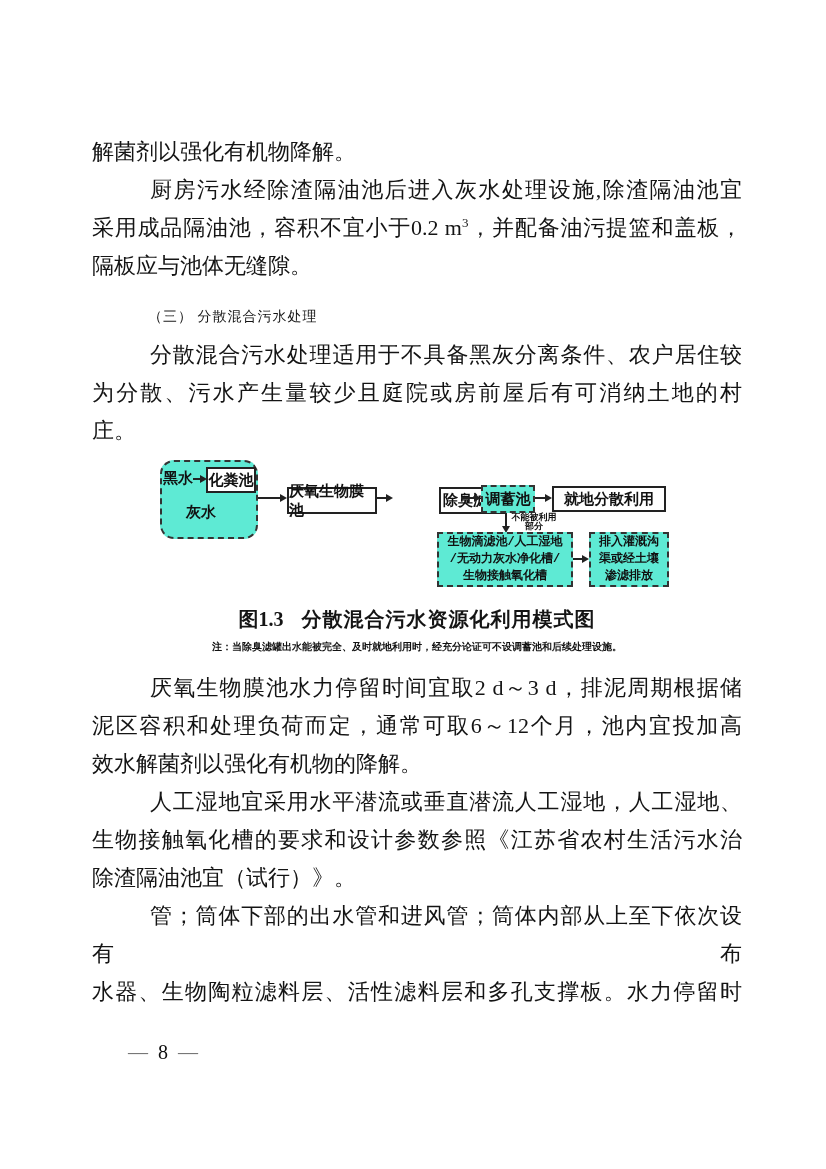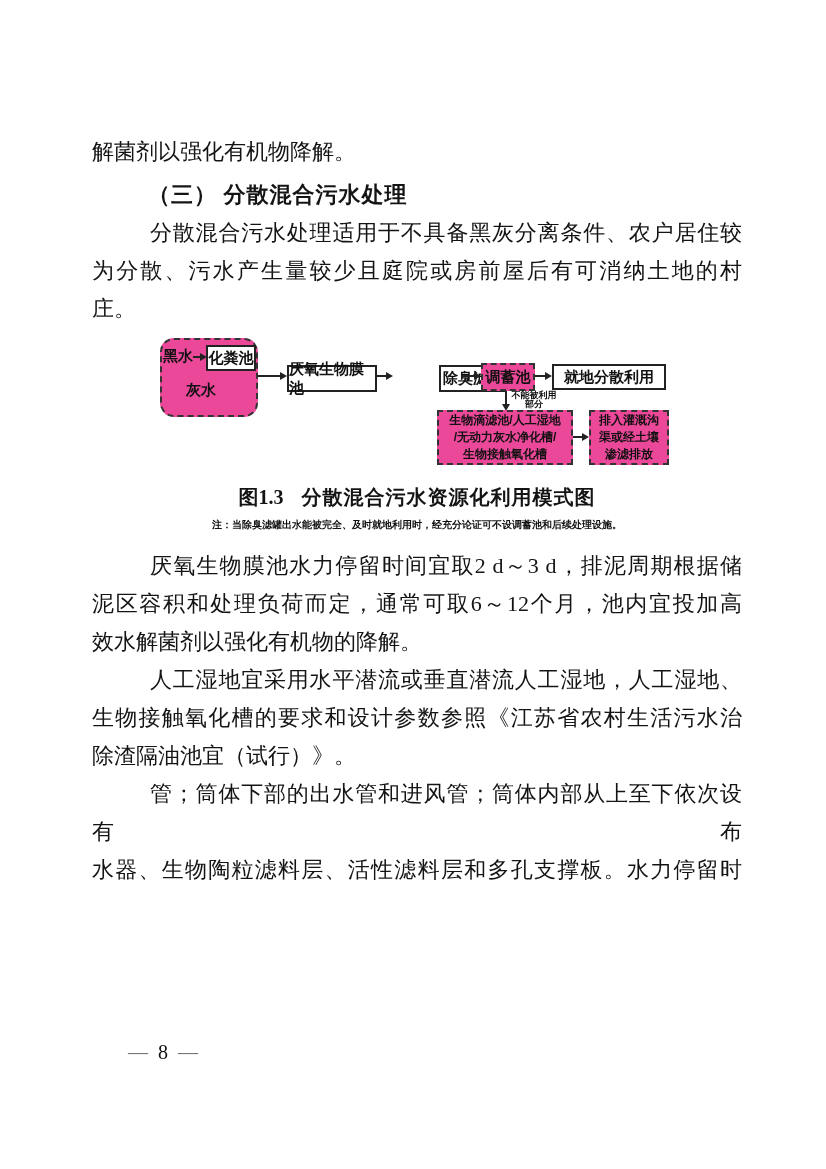--- a/index.html
+++ b/index.html
@@ -11,32 +11,32 @@
 
   .para { font-size:22px; line-height:38px; }
   .tline { text-align:justify; text-align-last:justify; }
   .para .tline:first-child { text-indent:58px; }
   .para.flush .tline:first-child { text-indent:0; }
   .para .tline:last-child { text-align-last:left; }
   .para.full-last .tline:last-child { text-align-last:justify; }
   .sup3 { font-size:13px; vertical-align:super; line-height:0; }
 
   .heading {
-    font-size:22px; line-height:38px; font-weight:bold;
-    padding-left:56px; margin-top:5px; letter-spacing:1px;
+    font-size:14px; line-height:38px; font-weight:normal;
+    padding-left:56px; margin-top:13px; letter-spacing:1px;
   }
 
   .figure { position:relative; height:132px; margin-top:10px; }
   .node {
     position:absolute; box-sizing:border-box; display:flex; align-items:center;
     justify-content:center; font-family:"Liberation Sans", sans-serif;
     font-weight:bold; color:#111; font-size:15px;
   }
   .solid  { border:2px solid #222; background:#fff; }
-  .dashed { border:2px dashed #333; background:#ec4899; }
+  .dashed { border:2px dashed #333; background:#5eead4;font-family:Liberation Mono, monospace; }
   .rounded { border-radius:14px; }
   .plain { border:none; }
   .multi { white-space:pre-line; text-align:center; font-size:12px; line-height:17px; }
   .tiny  { font-size:9px; line-height:9px; white-space:pre-line; text-align:center; }
 
   .hline { position:absolute; height:0; border-top:2px solid #222; }
   .vline { position:absolute; width:0; border-left:2px solid #222; }
   .hdash { position:absolute; height:0; border-top:2px dashed #222; }
   .tri-r { position:absolute; width:0; height:0; border-left:7px solid #222;
            border-top:4px solid transparent; border-bottom:4px solid transparent; }
@@ -59,20 +59,25 @@
 </head>
 <body>
 
 <div class="page">
   <div class="content">
 
     <div class="para flush">
         <div class="tline">解菌剂以强化有机物降解。</div>
       </div>
 
+    <div class="para">
+      <div class="tline">厨房污水经除渣隔油池后进入灰水处理设施,除渣隔油池宜</div>
+      <div class="tline"><span>采用成品隔油池，容积不宜小于0.2 m</span><span class="sup3">3</span><span>，并配备油污提篮和盖板，</span></div>
+      <div class="tline">隔板应与池体无缝隙。</div>
+    </div>
 
     <div class="heading">（三） 分散混合污水处理</div>
 
     <div class="para">
         <div class="tline">分散混合污水处理适用于不具备黑灰分离条件、农户居住较</div>
         <div class="tline">为分散、污水产生量较少且庭院或房前屋后有可消纳土地的村</div>
         <div class="tline">庄。</div>
       </div>
 
     <div class="figure">

